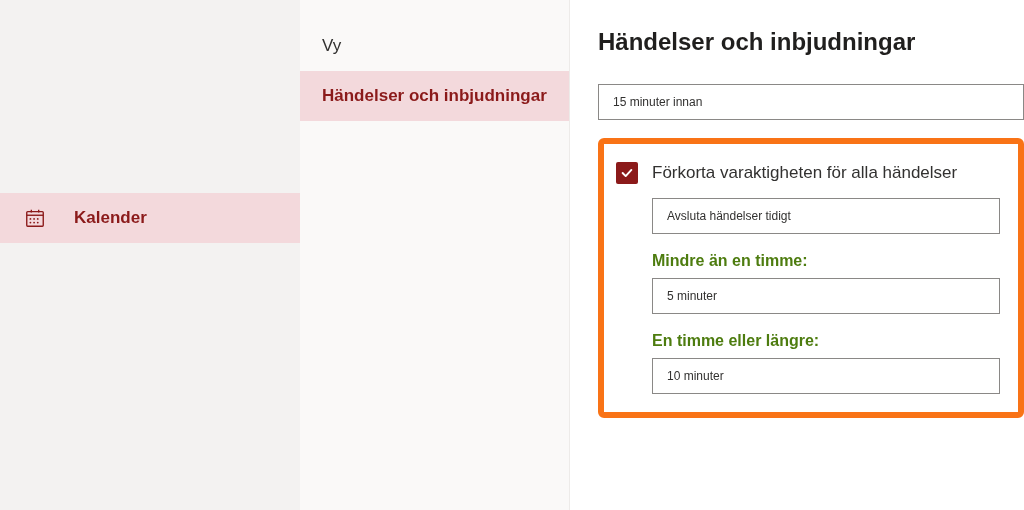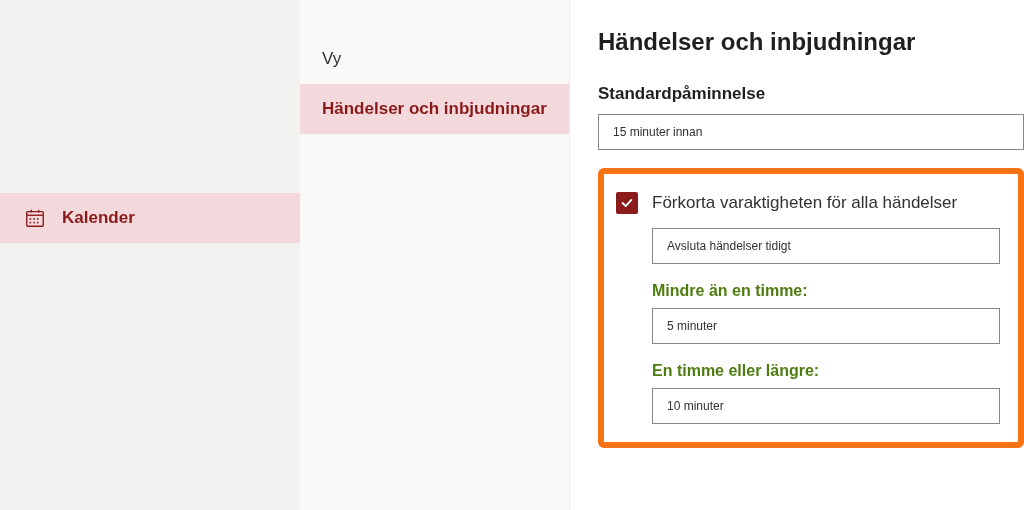--- a/index.html
+++ b/index.html
@@ -18,42 +18,42 @@
     }
     .col1-title {
       font-size: 24px;
       font-weight: 600;
       color: #323130;
       padding: 0 24px 24px 24px;
     }
     .sidebar-item {
       display: flex;
       align-items: center;
-      gap: 16px;
+      gap: 28px;
       padding: 14px 24px;
       cursor: pointer;
       font-size: 17px;
       font-weight: 600;
     }
     .sidebar-item.selected {
       background: #f3d9dc;
       color: #8b1a1a;
     }
     .sidebar-spacer {
       height: 165px;
     }
     .icon-cal {
       width: 22px;
       height: 22px;
       flex-shrink: 0;
     }
     .col2 {
       width: 270px;
       background: #faf9f8;
-      padding-top: 34px;
+      padding-top: 21px;
       border-right: 1px solid #edebe9;
     }
     .subnav-item {
       padding: 14px 22px;
       font-size: 17px;
       color: #323130;
       cursor: pointer;
       line-height: 1.3;
     }
     .subnav-item.selected {
@@ -164,21 +164,20 @@
   </div>
   <div class="subnav-item selected">
     <span>Händelser och inbjudningar</span>
   </div>
 </div>
 
 <div class="col3">
   <div class="col3-title">Händelser och inbjudningar</div>
 
   <div class="default-reminder-block">
-    <div class="section-label">Standardpåminnelse</div>
     <div class="select-box">
       <span>15 minuter innan</span>
     </div>
   </div>
 
   <div class="highlight-box">
     <div class="checkbox-row">
       <div class="checkbox">
         <svg viewBox="0 0 16 16">
           <path d="M3 8 L6.5 11.5 L13 4.5" stroke="#ffffff" stroke-width="2.2" fill="none" stroke-linecap="round" stroke-linejoin="round"></path>

